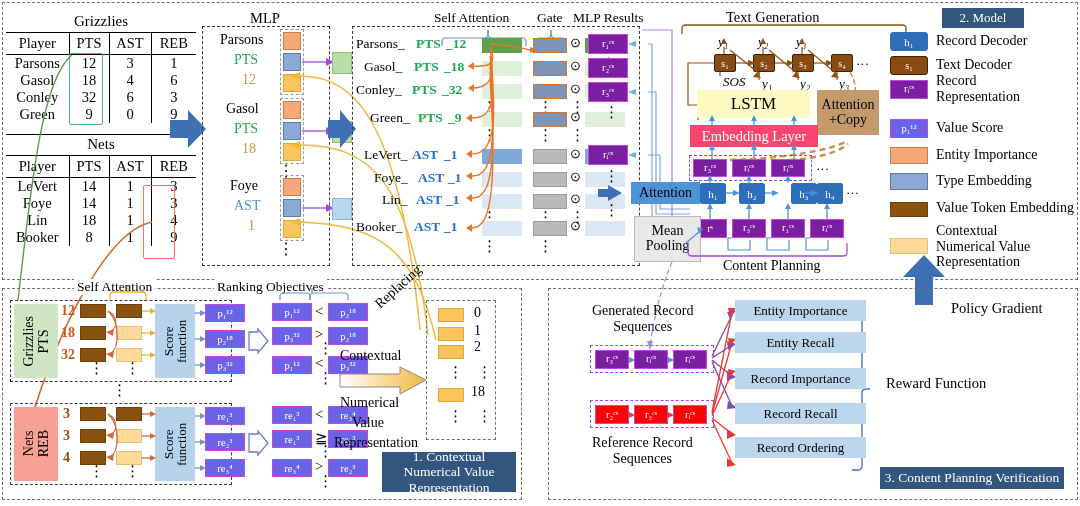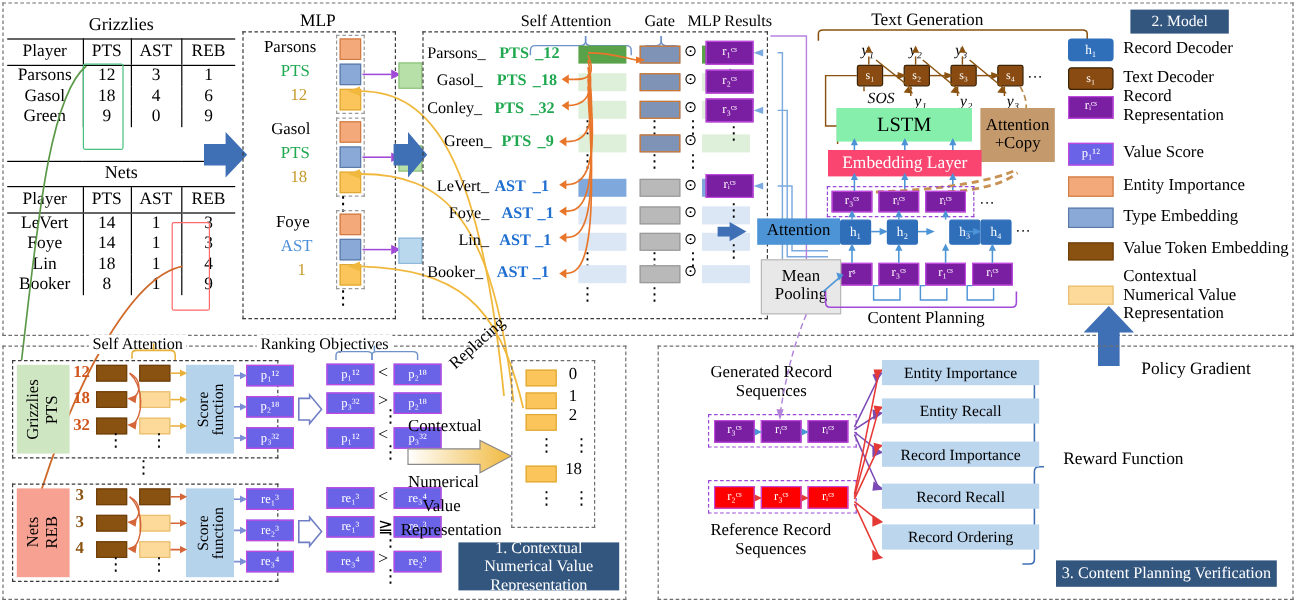--- a/index.html
+++ b/index.html
@@ -50,21 +50,21 @@
   .numrep-l  { background:#fdd99a; border:1px solid #e8bf70; }
   .greenbox  { background:#5aa24a; }
   .greenlt   { background:#dff0da; }
   .bluebox   { background:#7fa8dc; }
   .bluelt    { background:#dce7f5; }
   .gatebl    { background:#7e93b5; border:1.4px solid #d2762a; }
   .gategr    { background:#b9b9b9; border:1.4px solid #9a9a9a; }
 
   .attnbox { background:#4d94d6; color:#000; display:flex;align-items:center;justify-content:center;
     font-size:14px; }
-  .lstmbox { background:#86efac; display:flex;align-items:center;justify-content:center; font-size:17px;}
+  .lstmbox { background:#fef9c3; display:flex;align-items:center;justify-content:center; font-size:17px;}
   .embbox { background:#f9456f; color:#ffffff; display:flex;align-items:center;justify-content:center;
     font-size:14.5px; }
   .attncopy { background:#c49a6c; display:flex;align-items:center;justify-content:center;
     font-size:14px; text-align:center; line-height:1.05; flex-direction:column;}
   .scorefn { background:#b6d3ec; font-size:13px; color:#000;
     display:flex; align-items:center; justify-content:center; }
   .scorefn span { writing-mode:vertical-rl; text-orientation:mixed; transform:rotate(180deg);
      text-align:center; line-height:1.0;}
   .grizz { background:#cfe6c2; display:flex;align-items:center;justify-content:center;}
   .grizz span { writing-mode:vertical-rl; transform:rotate(180deg); font-size:14px; text-align:center; line-height:1.1;}
@@ -102,20 +102,26 @@
       <td class="vline">3</td>
       <td class="vline">1</td>
     </tr>
     <tr>
       <td>Gasol</td>
       <td class="vline">18</td>
       <td class="vline">4</td>
       <td class="vline">6</td>
     </tr>
     <tr>
+      <td>Conley</td>
+      <td class="vline">32</td>
+      <td class="vline">6</td>
+      <td class="vline">3</td>
+    </tr>
+    <tr>
       <td>Green</td>
       <td class="vline">9</td>
       <td class="vline">0</td>
       <td class="vline">9</td>
     </tr>
   </tbody>
     </table>
 </div>
 <div class="tbl-green-hl" style="left:69px; top:53px; width:34px; height:72px; border-radius:2px;"></div>
 

